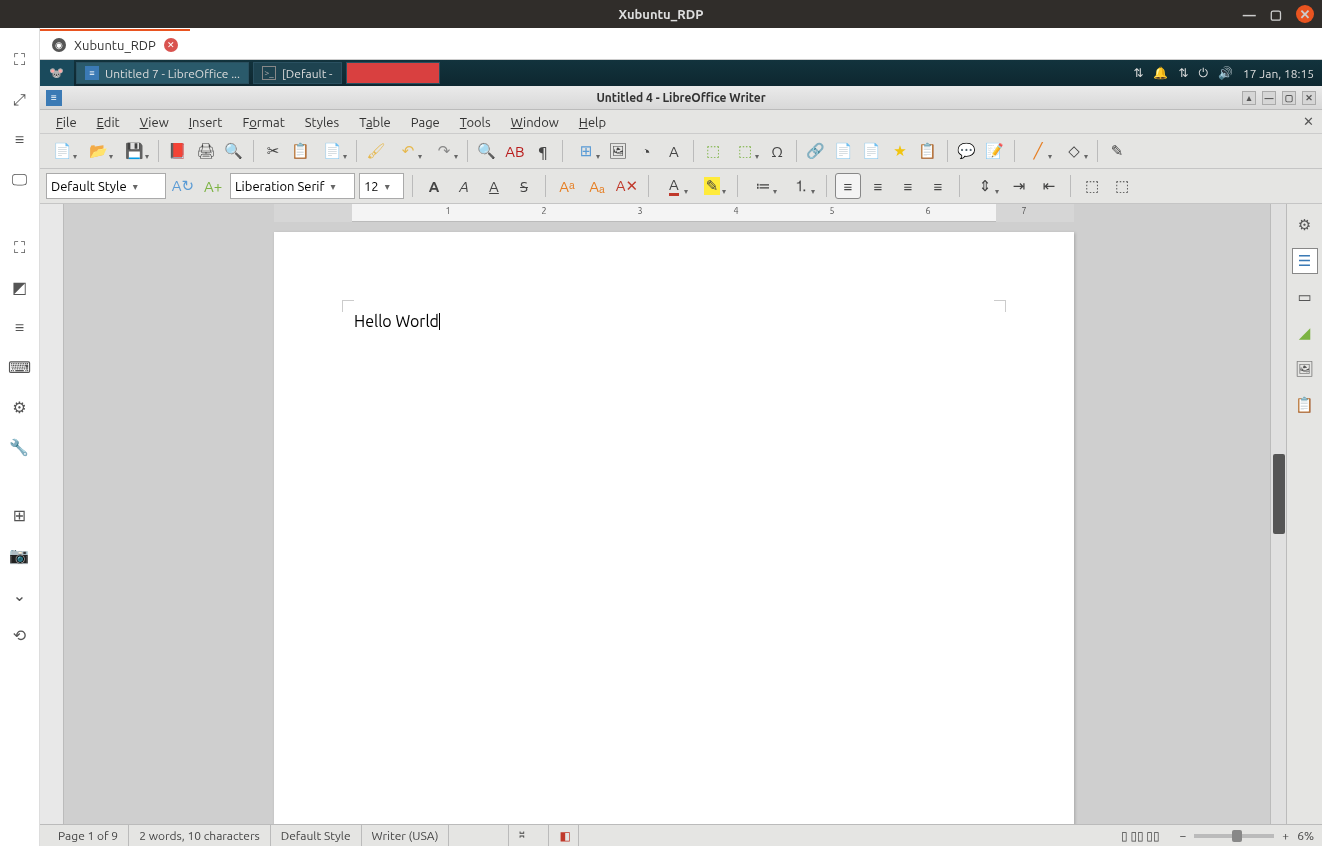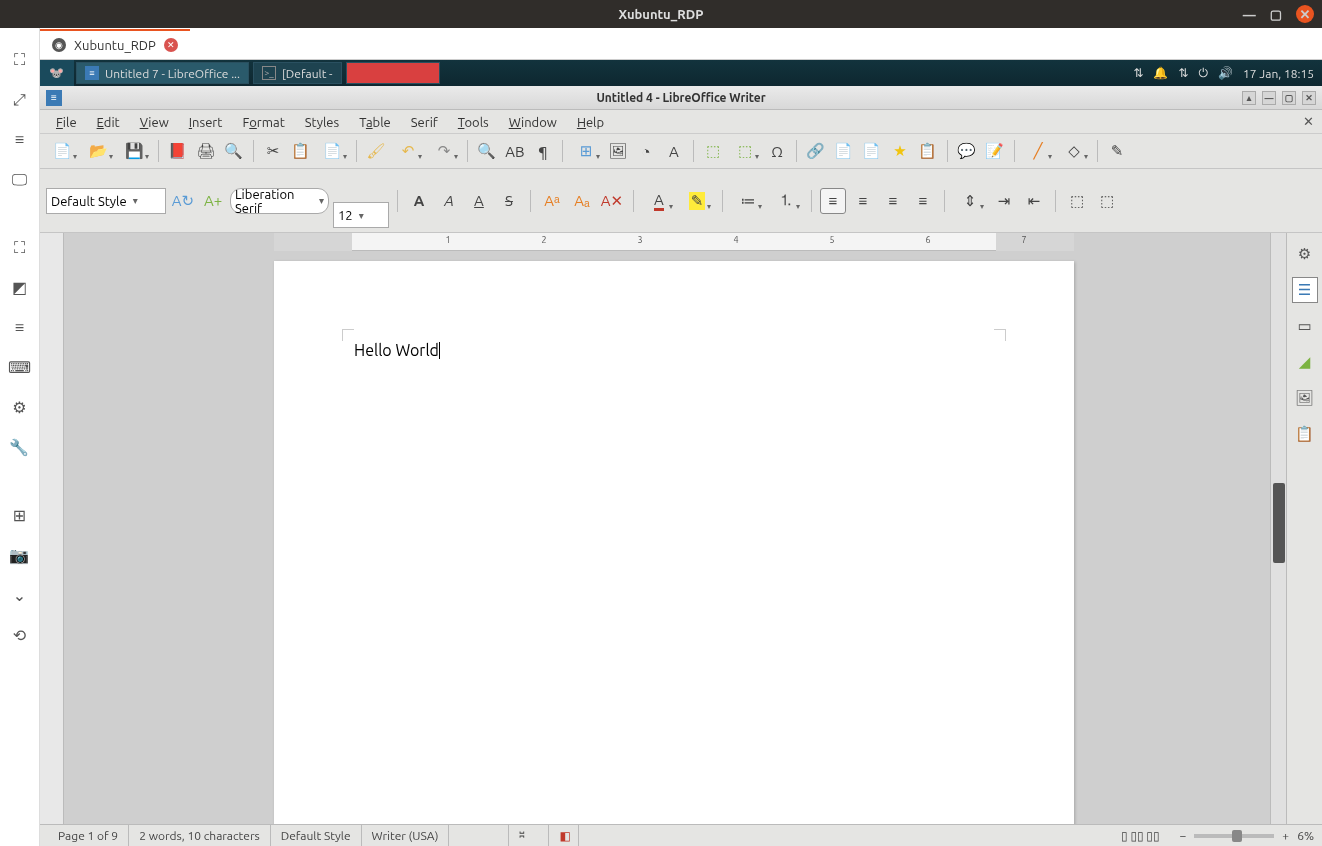--- a/index.html
+++ b/index.html
@@ -48,22 +48,22 @@
 .lo-toolbar { background:#e5e5e3; border-bottom:1px solid #c5c5c5; padding:4px 6px; display:flex; align-items:center; gap:2px; flex-wrap:nowrap; }
 .tbtn { width:26px; height:26px; display:flex; align-items:center; justify-content:center; cursor:pointer; border:1px solid transparent; color:#444; font-size:15px; border-radius:3px; }
 .tbtn.dd { width:34px; position:relative; }
 .tbtn.dd::after { content:"▾"; font-size:8px; position:absolute; right:2px; bottom:2px; color:#666; }
 .tsep { width:1px; height:22px; background:#bbb; margin:0 4px; }
 
 .lo-toolbar2 { background:#e5e5e3; border-bottom:1px solid #c5c5c5; padding:4px 6px; display:flex; align-items:center; gap:4px; }
 .combo { height:26px; background:#fff; border:1px solid #aaa; display:flex; align-items:center; padding:0 4px; font-size:13px; cursor:pointer; }
 .combo::after { content:"▾"; color:#666; margin-left:6px; font-size:10px; }
 .combo.style { width:120px; }
-.combo.font { width:99px;border-radius:11px; }
-.combo.size { width:56px;margin-top:29px; }
+.combo.font { width:125px; }
+.combo.size { width:45px; }
 
 .lo-workspace { flex:1; display:flex; background:#cfcfcf; overflow:hidden; }
 .lo-vruler { width:24px; background:#e8e8e8; border-right:1px solid #bbb; }
 .lo-canvas { flex:1; position:relative; overflow:hidden; }
 .lo-hruler { height:18px; background:#f4f4f4; border-bottom:1px solid #bbb; margin:0 0 6px 210px; width:800px; position:relative; font-size:9px; color:#555; }
 .lo-hruler .ticklabel { position:absolute; top:2px; transform:translateX(-50%); }
 .lo-hruler .margin-bg { position:absolute; top:0; height:18px; background:#d6d6d6; }
 
 .page { position:absolute; left:210px; top:28px; width:800px; height:1000px; background:#fff; box-shadow:1px 1px 3px rgba(0,0,0,0.2); }
 .page .margin-mark { position:absolute; width:12px; height:12px; border-color:#bbb; }
@@ -160,21 +160,21 @@
         </div>
 
         <div class="lo-menubar">
           <span class="menu-item"><u>F</u><span>ile</span></span>
           <span class="menu-item"><u>E</u>dit</span>
           <span class="menu-item"><u>V</u>iew</span>
           <span class="menu-item"><u>I</u>nsert</span>
           <span class="menu-item">F<u>o</u>rmat</span>
           <span class="menu-item">Styles</span>
           <span class="menu-item">T<u>a</u>ble</span>
-          <span class="menu-item">Serif</span>
+          <span class="menu-item">Page</span>
           <span class="menu-item"><u>T</u>ools</span>
           <span class="menu-item"><u>W</u>indow</span>
           <span class="menu-item"><u>H</u>elp</span>
           <span class="close-doc">✕</span>
         </div>
 
         <div class="lo-toolbar">
           <div class="tbtn dd" style="color:#3b7ab5">📄</div>
           <div class="tbtn dd" style="color:#e6b84d">📂</div>
           <div class="tbtn dd" style="color:#d9534f">💾</div>
@@ -185,21 +185,21 @@
           <div class="tsep"></div>
           <div class="tbtn">✂</div>
           <div class="tbtn">📋</div>
           <div class="tbtn dd">📄</div>
           <div class="tsep"></div>
           <div class="tbtn" style="color:#e6b84d">🖌</div>
           <div class="tbtn dd" style="color:#e6b84d">↶</div>
           <div class="tbtn dd" style="color:#888">↷</div>
           <div class="tsep"></div>
           <div class="tbtn">🔍</div>
-          <div class="tbtn" style="color:#404040">AB</div>
+          <div class="tbtn" style="color:#b91c1c">AB</div>
           <div class="tbtn">¶</div>
           <div class="tsep"></div>
           <div class="tbtn dd" style="color:#5a9bd5">⊞</div>
           <div class="tbtn">🖼</div>
           <div class="tbtn">◔</div>
           <div class="tbtn">A</div>
           <div class="tsep"></div>
           <div class="tbtn" style="color:#7cb342">⬚</div>
           <div class="tbtn dd" style="color:#7cb342">⬚</div>
           <div class="tbtn">Ω</div>

